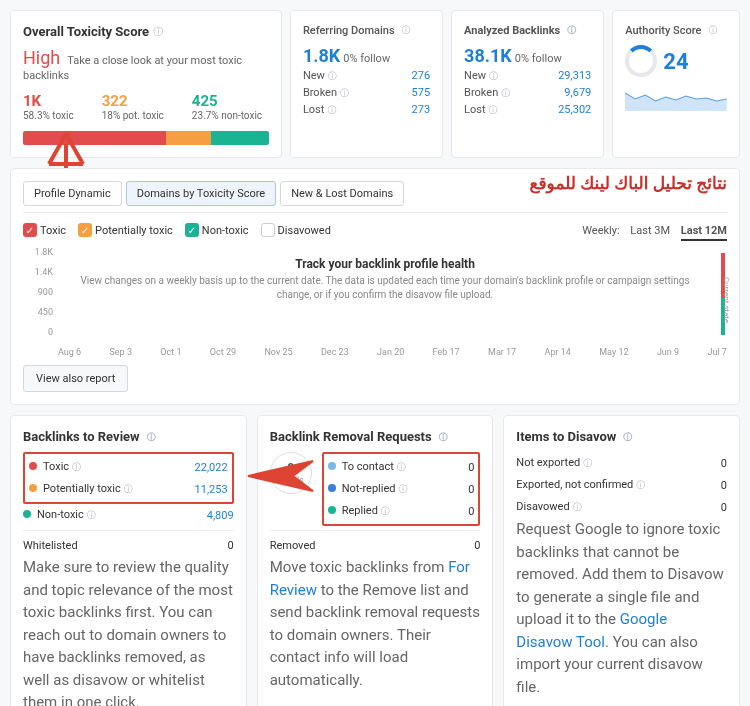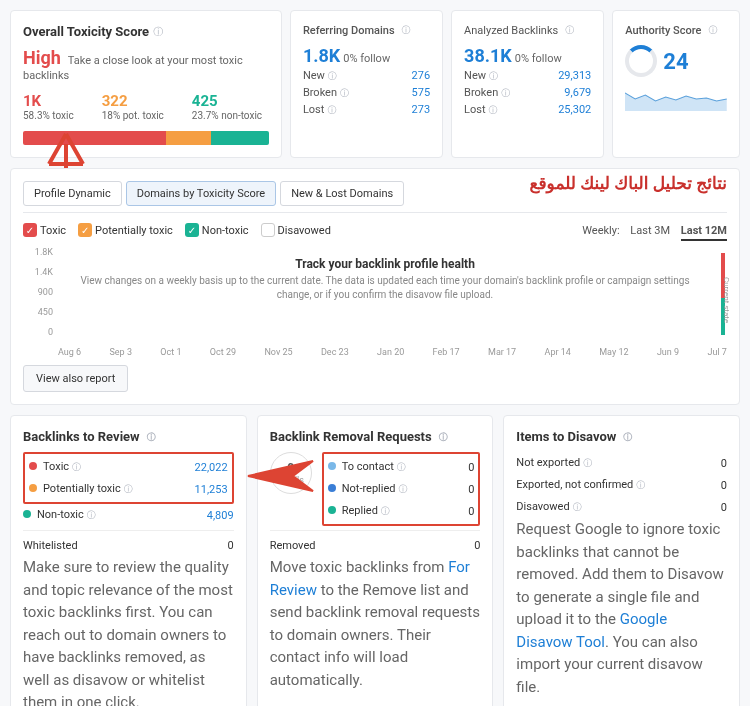--- a/index.html
+++ b/index.html
@@ -2,21 +2,21 @@
 <html><head>
 <meta charset="utf-8">
 <style>
 * { box-sizing: border-box; margin: 0; padding: 0; font-family: -apple-system, BlinkMacSystemFont, "Segoe UI", Roboto, Arial, sans-serif; }
 body { background: #f7f8fa; padding: 10px; font-size: 12px; color: #333; width: 750px; }
 .row { display: flex; gap: 8px; }
 .card { background: #fff; border: 1px solid #e6e8ec; border-radius: 4px; padding: 12px; }
 .card-header { font-weight: 700; font-size: 13px; margin-bottom: 8px; display: flex; align-items: center; gap: 4px; }
 .info-icon::after { content: "ⓘ"; color: #b0b5bf; font-size: 10px; font-weight: normal; }
 .i-sm::after { content: "ⓘ"; color: #b0b5bf; font-size: 9px; margin-left: 3px; }
-.toxic-level { font-size: 18px; font-weight: 700; }
+.toxic-level { font-size: 18px; font-weight: 400; }
 .high { color: #e34c4c; }
 .sub { color: #666; font-size: 11px; }
 .metrics-row { display: flex; gap: 28px; margin-top: 10px; }
 .metric-v { font-size: 15px; font-weight: 700; }
 .metric-l { font-size: 10px; color: #666; }
 .bar { display: flex; height: 14px; margin-top: 10px; border-radius: 2px; overflow: hidden; }
 .bar-seg { height: 100%; }
 .red { background: #e34c4c; }
 .orange { background: #f59e42; }
 .green { background: #1ab394; color:#1ab394}
@@ -124,21 +124,21 @@
         <span class="lbl"><span>Broken</span><span class="i-sm"></span></span>
         <span class="val">575</span>
       </div>
     <div class="stat-row">
         <span class="lbl"><span>Lost</span><span class="i-sm"></span></span>
         <span class="val">273</span>
       </div>
   </div>
 
   <div class="card" style="flex:0.75">
-    <div class="card-header" style="font-weight:400; font-size:11px; color:#555">
+    <div class="card-header" style="font-weight:700; font-size:11px; color:#555">
         <span>Analyzed Backlinks</span>
         <span class="i-sm"></span>
       </div>
     <div><span class="stat-big">38.1K</span> <span class="sub">0% follow</span></div>
     <div class="stat-row">
         <span class="lbl"><span>New</span><span class="i-sm"></span></span>
         <span class="val">29,313</span>
       </div>
     <div class="stat-row">
         <span class="lbl"><span>Broken</span><span class="i-sm"></span></span>

